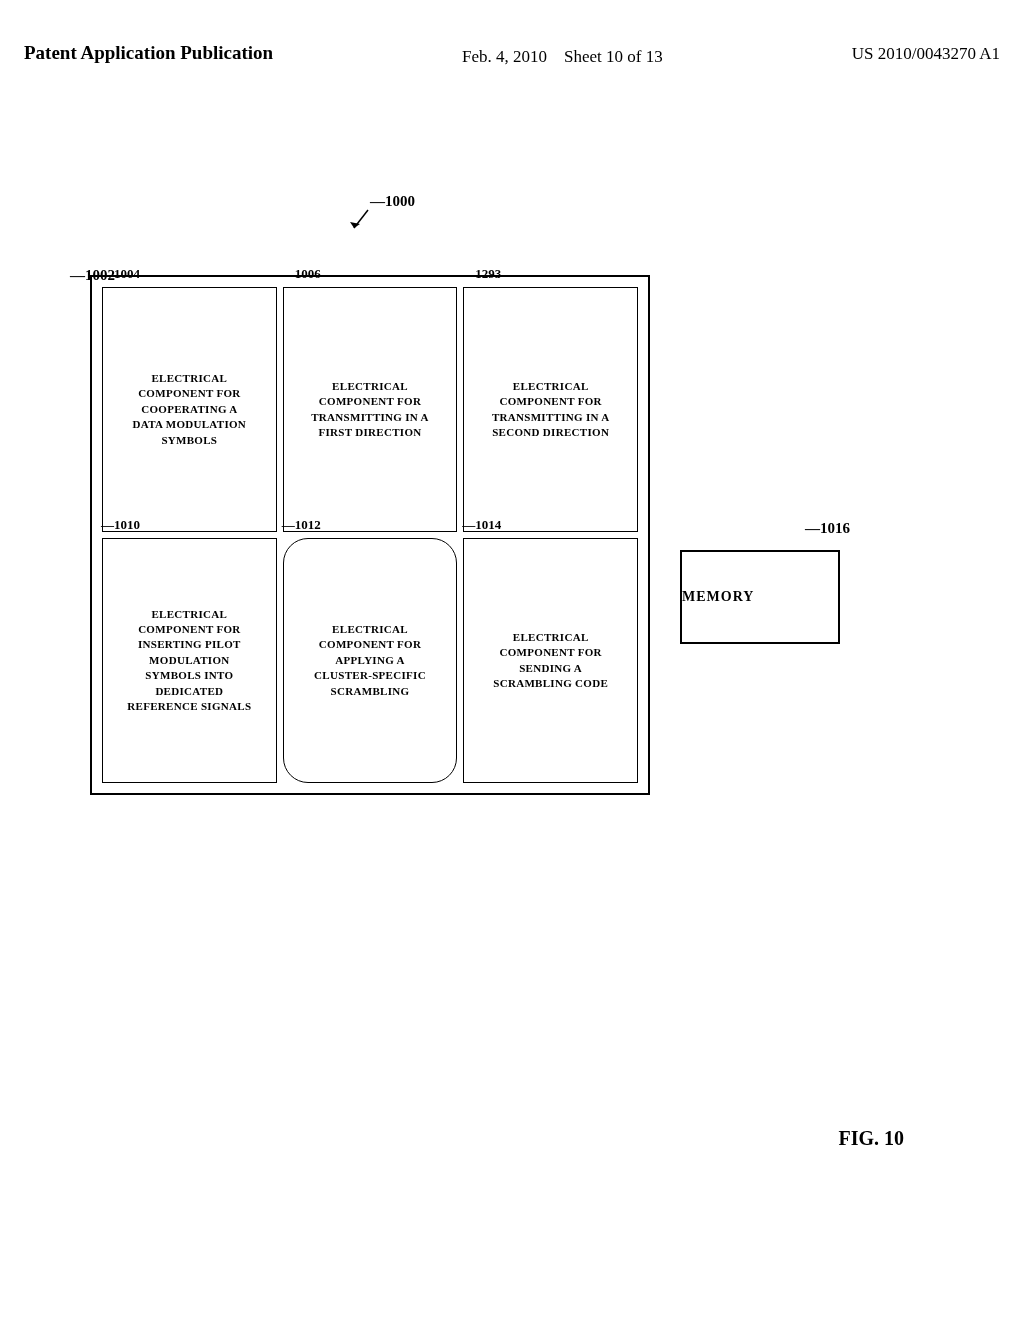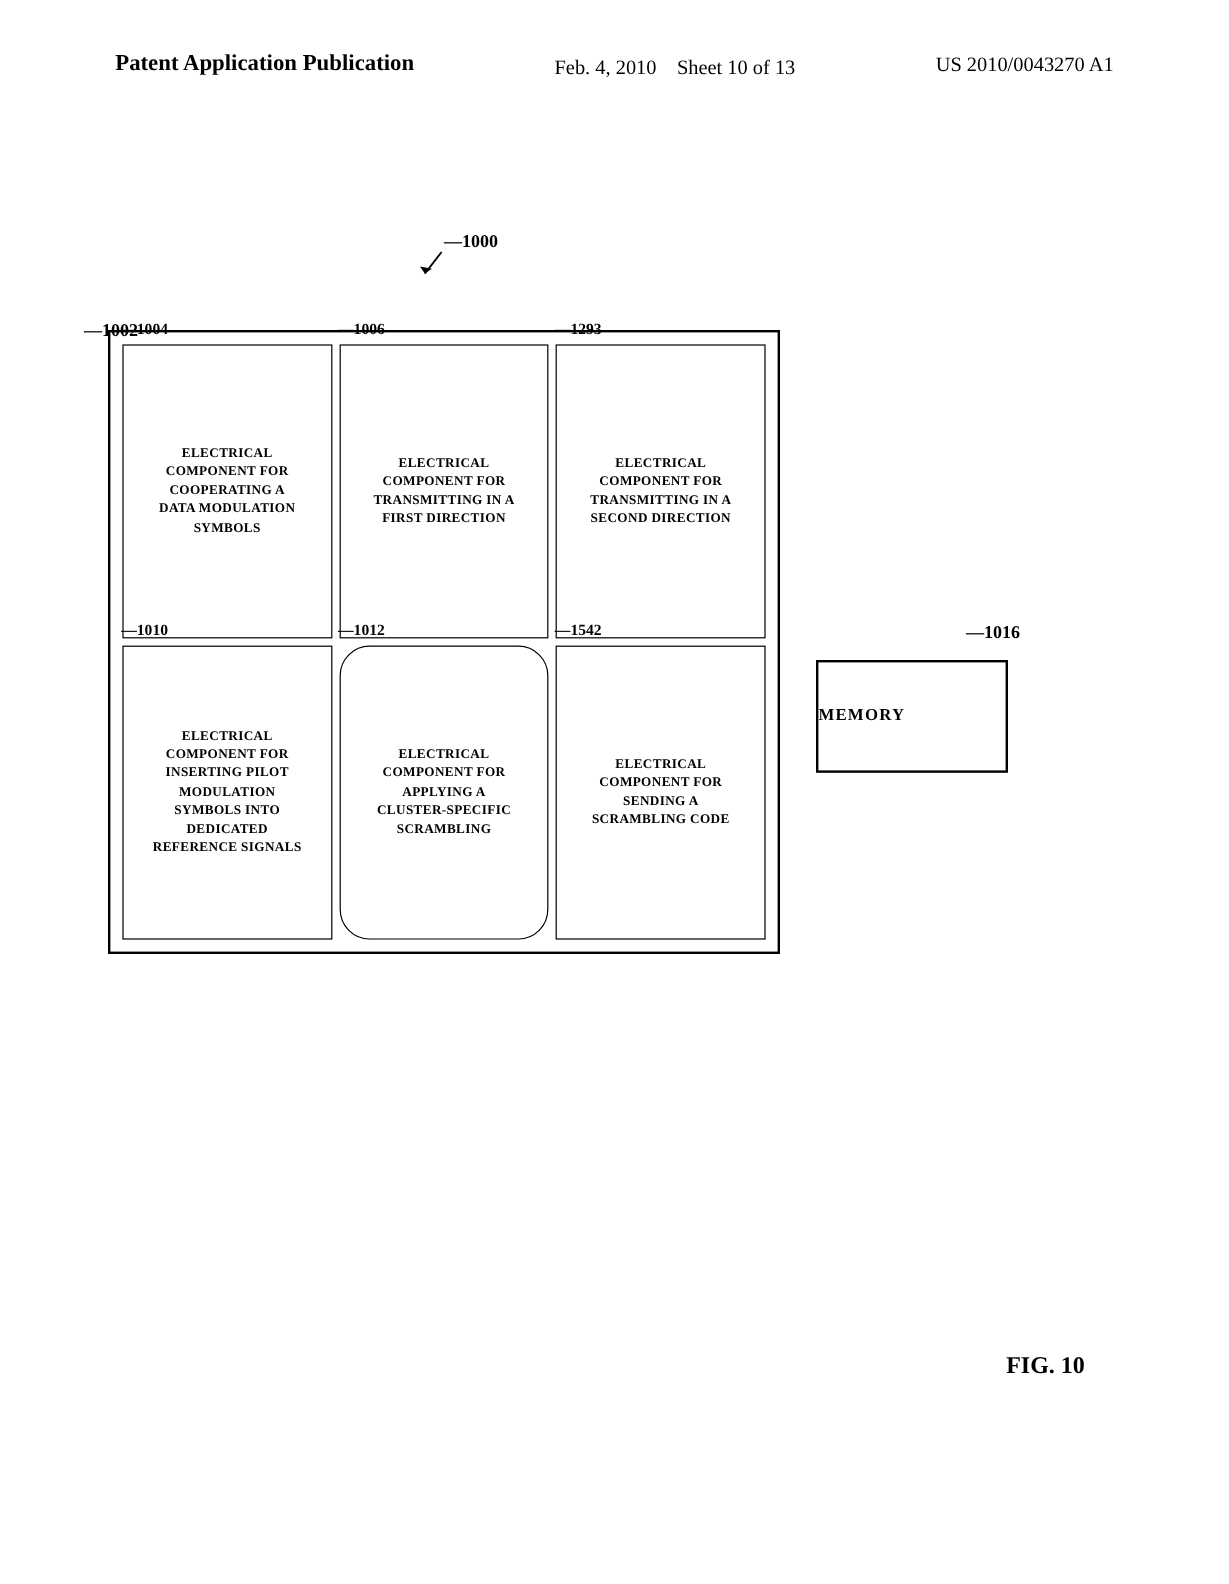--- a/index.html
+++ b/index.html
@@ -14,21 +14,21 @@
 
     
     .header {
       position: absolute;
       top: 40px;
       left: 0;
       right: 0;
       display: flex;
       align-items: flex-start;
       justify-content: space-between;
-      padding: 0 96px;
+      padding: 0 24px;
     }
     .header-left {
       font-size: 19px;
       font-weight: bold;
       line-height: 1.4;
       max-width: 340px;
     }
     .header-center {
       font-size: 17px;
       text-align: center;
@@ -207,21 +207,21 @@
         <div class="comp-box-label">—1010</div>
         <div class="comp-text">ELECTRICAL<br>COMPONENT FOR<br>INSERTING PILOT<br>MODULATION<br>SYMBOLS INTO<br>DEDICATED<br>REFERENCE SIGNALS</div>
       </div>
 
       <div class="comp-box" style="position:relative;border-radius:25px;">
         <div class="comp-box-label">—1012</div>
         <div class="comp-text">ELECTRICAL<br>COMPONENT FOR<br>APPLYING A<br>CLUSTER-SPECIFIC<br>SCRAMBLING</div>
       </div>
 
       <div class="comp-box" style="position:relative;">
-        <div class="comp-box-label">—1542</div>
+        <div class="comp-box-label">—1014</div>
         <div class="comp-text">ELECTRICAL<br>COMPONENT FOR<br>SENDING A<br>SCRAMBLING CODE</div>
       </div>
 
     </div>
   </div>
 
   <div class="memory-box-container">
     <div class="ref-1016">—1016</div>
     <div class="memory-box">
       <div class="memory-text">MEMORY</div>

